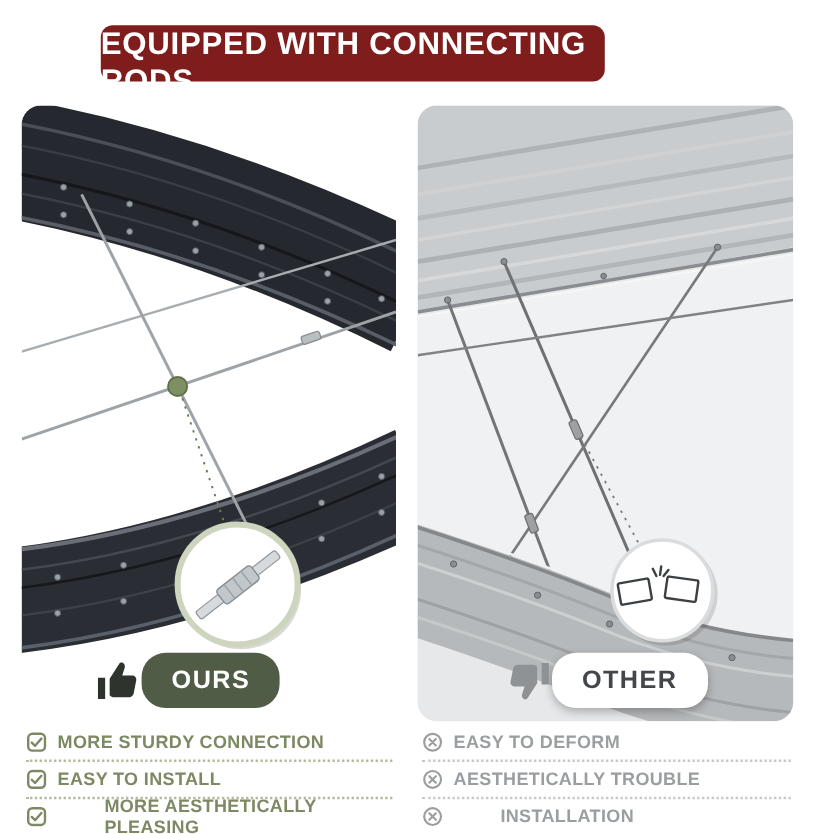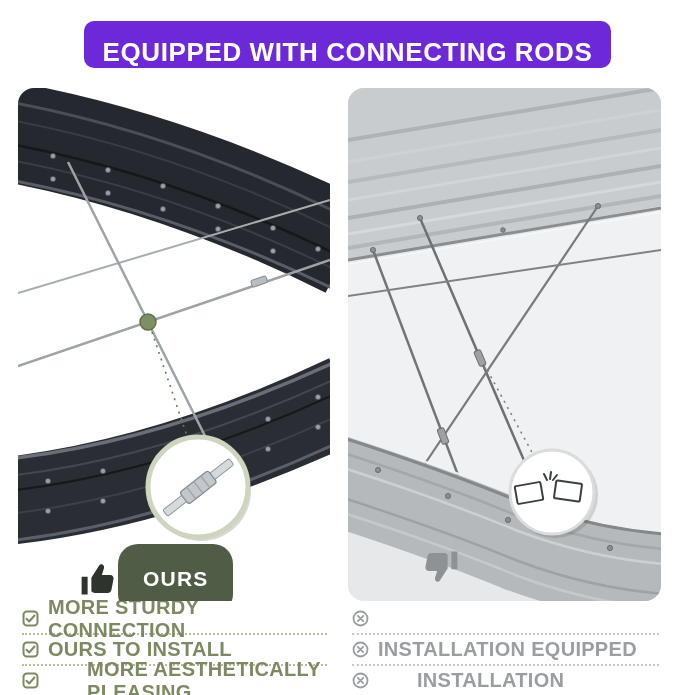--- a/index.html
+++ b/index.html
@@ -1,44 +1,44 @@
 <!DOCTYPE html>
 <html><head>
 <meta charset="utf-8">
 <style>
   html,body{margin:0;padding:0;background:#fff;}
   body{width:679px;height:695px;font-family:"Liberation Sans",sans-serif;-webkit-font-smoothing:antialiased;}
   .stage{position:relative;width:679px;height:695px;background:#fff;overflow:hidden;}
 
   
-  .banner{position:absolute;left:84px;top:21px;width:527px;height:47px;background:#6d28d9;
-          border-radius:10px;display:flex;align-items:flex-end;justify-content:center;}
+  .banner{position:absolute;left:84px;top:21px;width:420px;height:47px;background:#7f1d1d;
+          border-radius:10px;display:flex;align-items:flex-start;justify-content:center;}
   .banner span{color:#fff;font-weight:bold;font-size:26px;letter-spacing:.6px;}
 
   
   .panel{position:absolute;top:88px;height:513px;border-radius:16px;overflow:hidden;background:#fff;}
   .panel.left{left:18px;width:312px;}
   .panel.right{left:348px;width:313px;background:#e7e8e9;}
   .panel svg.illus{position:absolute;left:0;top:0;display:block;}
 
   
   .badge-row{position:absolute;display:flex;align-items:center;z-index:5;}
   .panel.left  .badge-row{left:58px;top:456px;}
   .panel.right .badge-row{left:70px;top:456px;}
   .thumb{width:45px;height:45px;margin-right:-3px;position:relative;z-index:2;flex:0 0 auto;}
-  .pill{height:38px;display:flex;align-items:center;padding:16px 25px;border-radius:20px;
+  .pill{height:38px;display:flex;align-items:center;padding:4px 25px;border-radius:20px;
         font-size:21px;font-weight:bold;letter-spacing:1.2px;white-space:nowrap;}
   .pill.ours{background:#515c46;color:#ffffff;}
   .pill.other{background:#ffffff;color:#43474c;box-shadow:0 3px 8px rgba(0,0,0,.28);}
 
   
   .flist{list-style:none;margin:0;padding:0;position:absolute;top:604px;}
   .flist.ours-list{left:22px;width:305px;}
   .flist.other-list{left:352px;width:307px;}
-  .fitem{display:flex;align-items:center;gap:9px;height:29px;font-size:20px;font-weight:bold;letter-spacing:.3px;}
+  .fitem{display:flex;align-items:center;gap:9px;height:29px;font-size:15px;font-weight:bold;letter-spacing:.3px;}
   .ours-list .fitem{color:#7d8963;border-bottom:2px dotted #b3bc9d;}
   .other-list .fitem{color:#9b9ea1;border-bottom:2px dotted #c6c8ca;}
   .flist .fitem:last-child{border-bottom:none;gap:48px;}
   .fi{width:17px;height:17px;flex:0 0 auto;}
 </style>
 </head>
 <body>
 
 <div class="stage">
 
@@ -180,60 +180,64 @@
           <line x1="209" y1="387" x2="205" y2="392"></line>
         </g>
       </g>
     </svg>
     <div class="badge-row">
       <svg class="thumb" viewBox="0 0 24 24">
         <g transform="rotate(180 12 12)">
           <path fill="#8e9295" d="M3 10.5h3.2V20H3z M8.2 19.3 L8.2 11 12.4 4.4 c0.38,-0.6 1.17,-0.78 1.77,-0.4 0.65,0.4 0.95,1.2 0.75,1.95 L13.8 9.6 h4.5 c1.1,0 1.93,1 1.72,2.08 l-1.15,5.9 c-0.18,0.95 -1.02,1.62 -1.98,1.62 h-6.8 c-0.66,0 -1.3,-0.24 -1.87,-0.9 Z"></path>
         </g>
       </svg>
+      <div class="pill other">
+        <span>OTHER</span>
+      </div>
     </div>
   </div>
 
   <ul class="flist ours-list">
     <li class="fitem">
       <svg class="fi" viewBox="0 0 17 17">
         <rect x="1.5" y="1.5" width="14" height="14" rx="3.5" fill="none" stroke="currentColor" stroke-width="2"></rect>
         <path d="M4.5 8.8 L7.2 11.5 L12.5 5.5" fill="none" stroke="currentColor" stroke-width="2" stroke-linecap="round" stroke-linejoin="round"></path>
       </svg>
       <span>MORE STURDY CONNECTION</span>
     </li>
     <li class="fitem">
       <svg class="fi" viewBox="0 0 17 17">
         <rect x="1.5" y="1.5" width="14" height="14" rx="3.5" fill="none" stroke="currentColor" stroke-width="2"></rect>
         <path d="M4.5 8.8 L7.2 11.5 L12.5 5.5" fill="none" stroke="currentColor" stroke-width="2" stroke-linecap="round" stroke-linejoin="round"></path>
       </svg>
-      <span>OURS TO INSTALL</span>
+      <span>EASY TO INSTALL</span>
     </li>
     <li class="fitem">
       <svg class="fi" viewBox="0 0 17 17">
         <rect x="1.5" y="1.5" width="14" height="14" rx="3.5" fill="none" stroke="currentColor" stroke-width="2"></rect>
         <path d="M4.5 8.8 L7.2 11.5 L12.5 5.5" fill="none" stroke="currentColor" stroke-width="2" stroke-linecap="round" stroke-linejoin="round"></path>
       </svg>
       <span>MORE AESTHETICALLY PLEASING</span>
     </li>
   </ul>
 
   <ul class="flist other-list">
     <li class="fitem">
       <svg class="fi" viewBox="0 0 17 17">
         <circle cx="8.5" cy="8.5" r="7" fill="none" stroke="currentColor" stroke-width="1.8"></circle>
         <path d="M5.8 5.8 L11.2 11.2 M11.2 5.8 L5.8 11.2" stroke="currentColor" stroke-width="1.8" stroke-linecap="round"></path>
       </svg>
+      <span>EASY TO DEFORM</span>
     </li>
     <li class="fitem">
       <svg class="fi" viewBox="0 0 17 17">
         <circle cx="8.5" cy="8.5" r="7" fill="none" stroke="currentColor" stroke-width="1.8"></circle>
         <path d="M5.8 5.8 L11.2 11.2 M11.2 5.8 L5.8 11.2" stroke="currentColor" stroke-width="1.8" stroke-linecap="round"></path>
       </svg>
-      <span>INSTALLATION EQUIPPED</span>
+      <span>AESTHETICALLY TROUBLE</span>
     </li>
     <li class="fitem">
       <svg class="fi" viewBox="0 0 17 17">
         <circle cx="8.5" cy="8.5" r="7" fill="none" stroke="currentColor" stroke-width="1.8"></circle>
         <path d="M5.8 5.8 L11.2 11.2 M11.2 5.8 L5.8 11.2" stroke="currentColor" stroke-width="1.8" stroke-linecap="round"></path>
       </svg>
       <span>INSTALLATION</span>
     </li>
   </ul>
 

